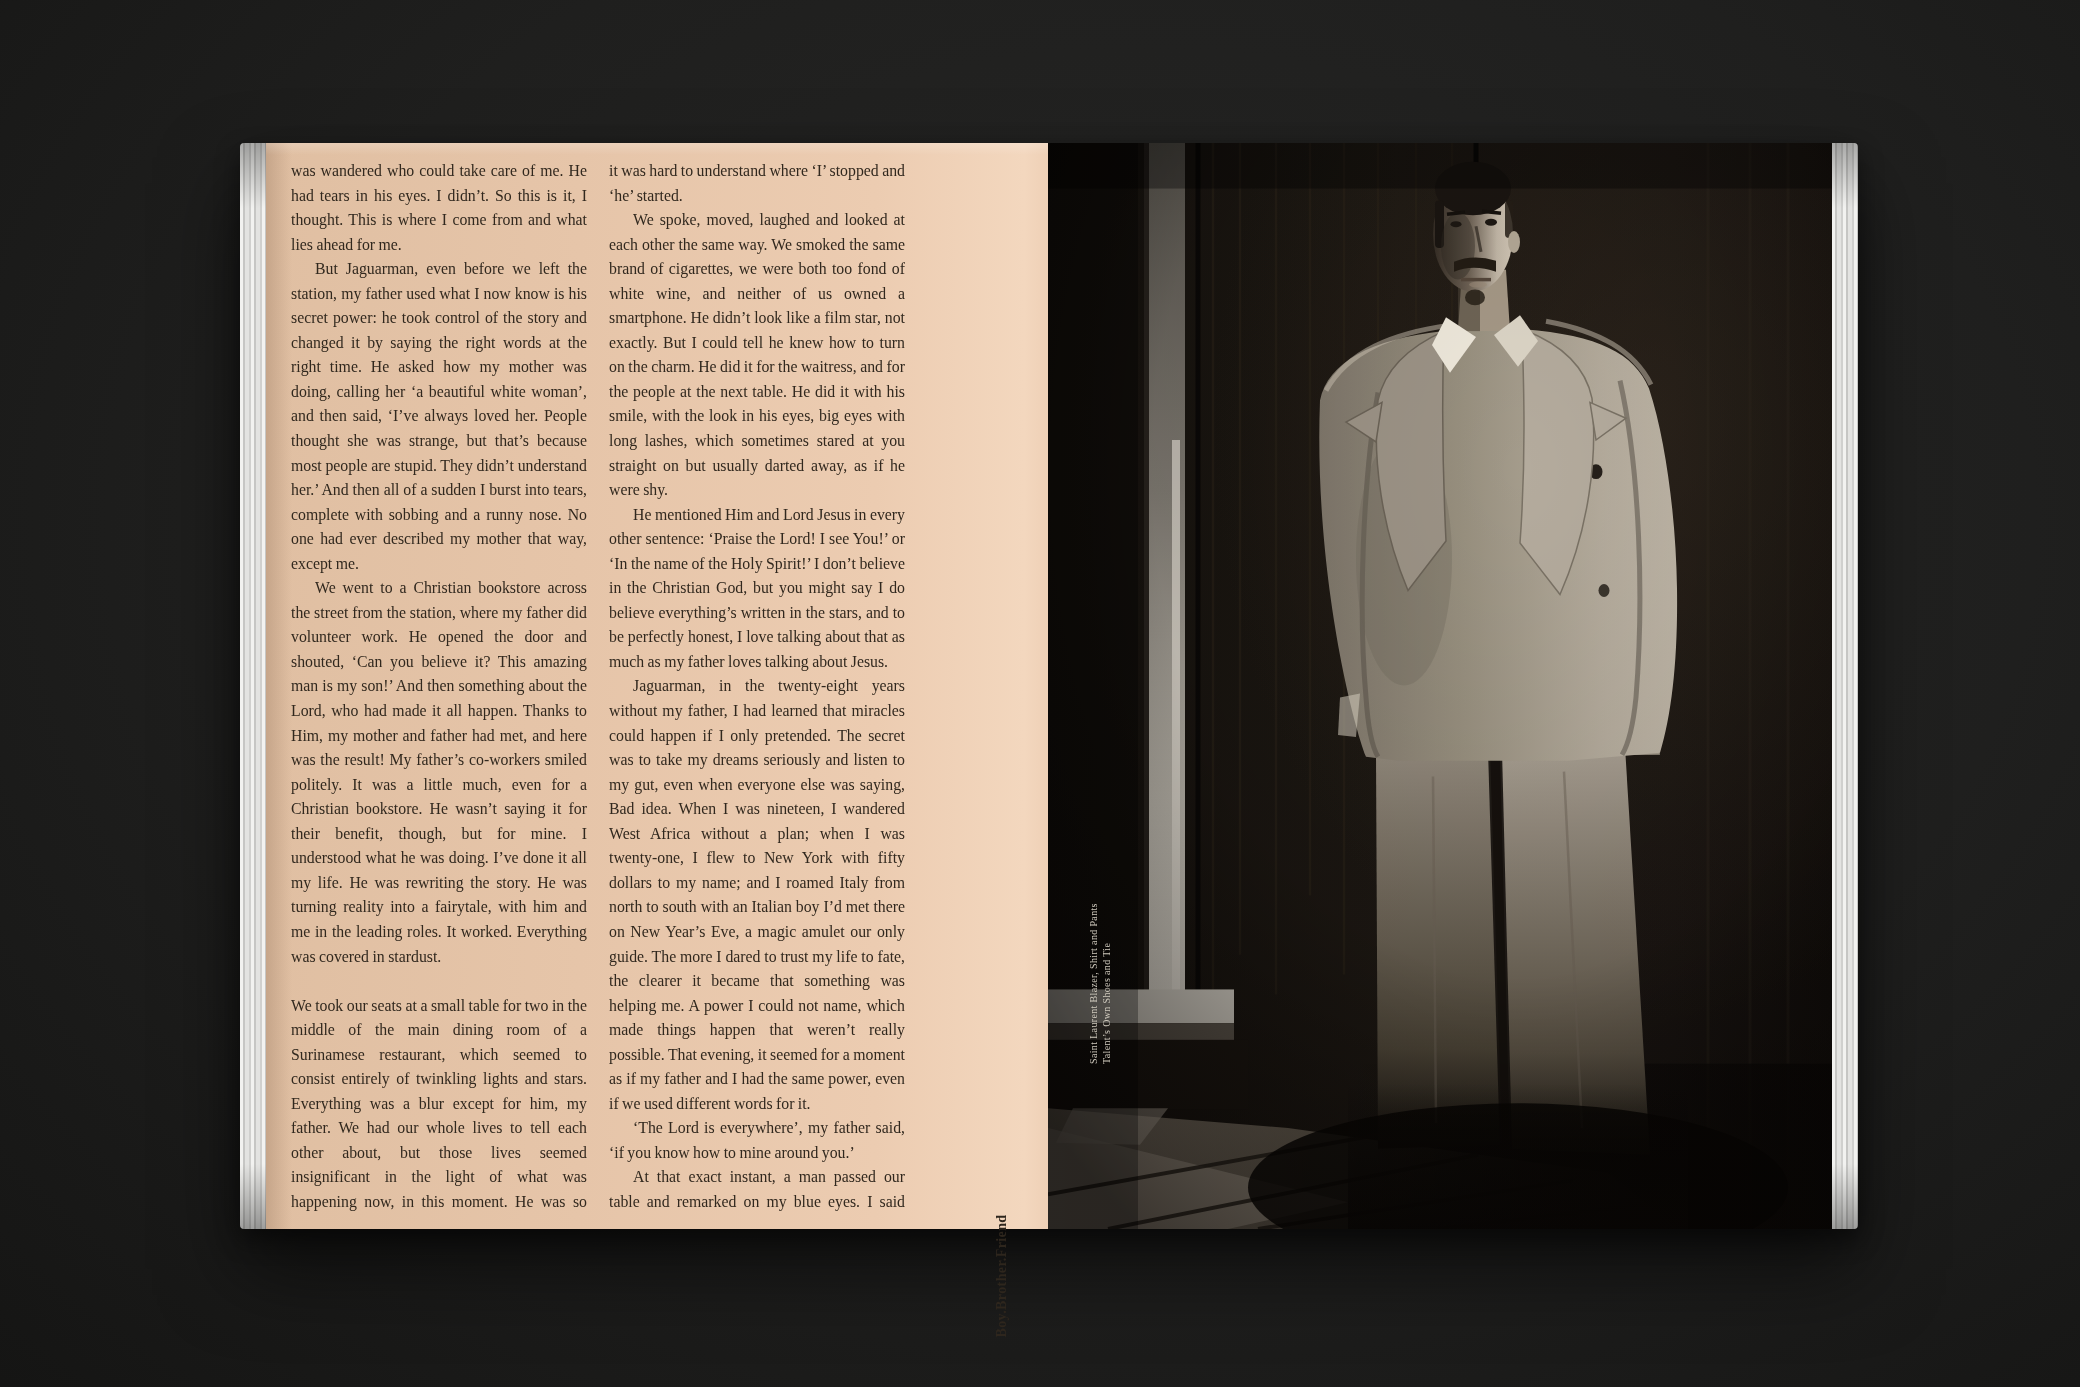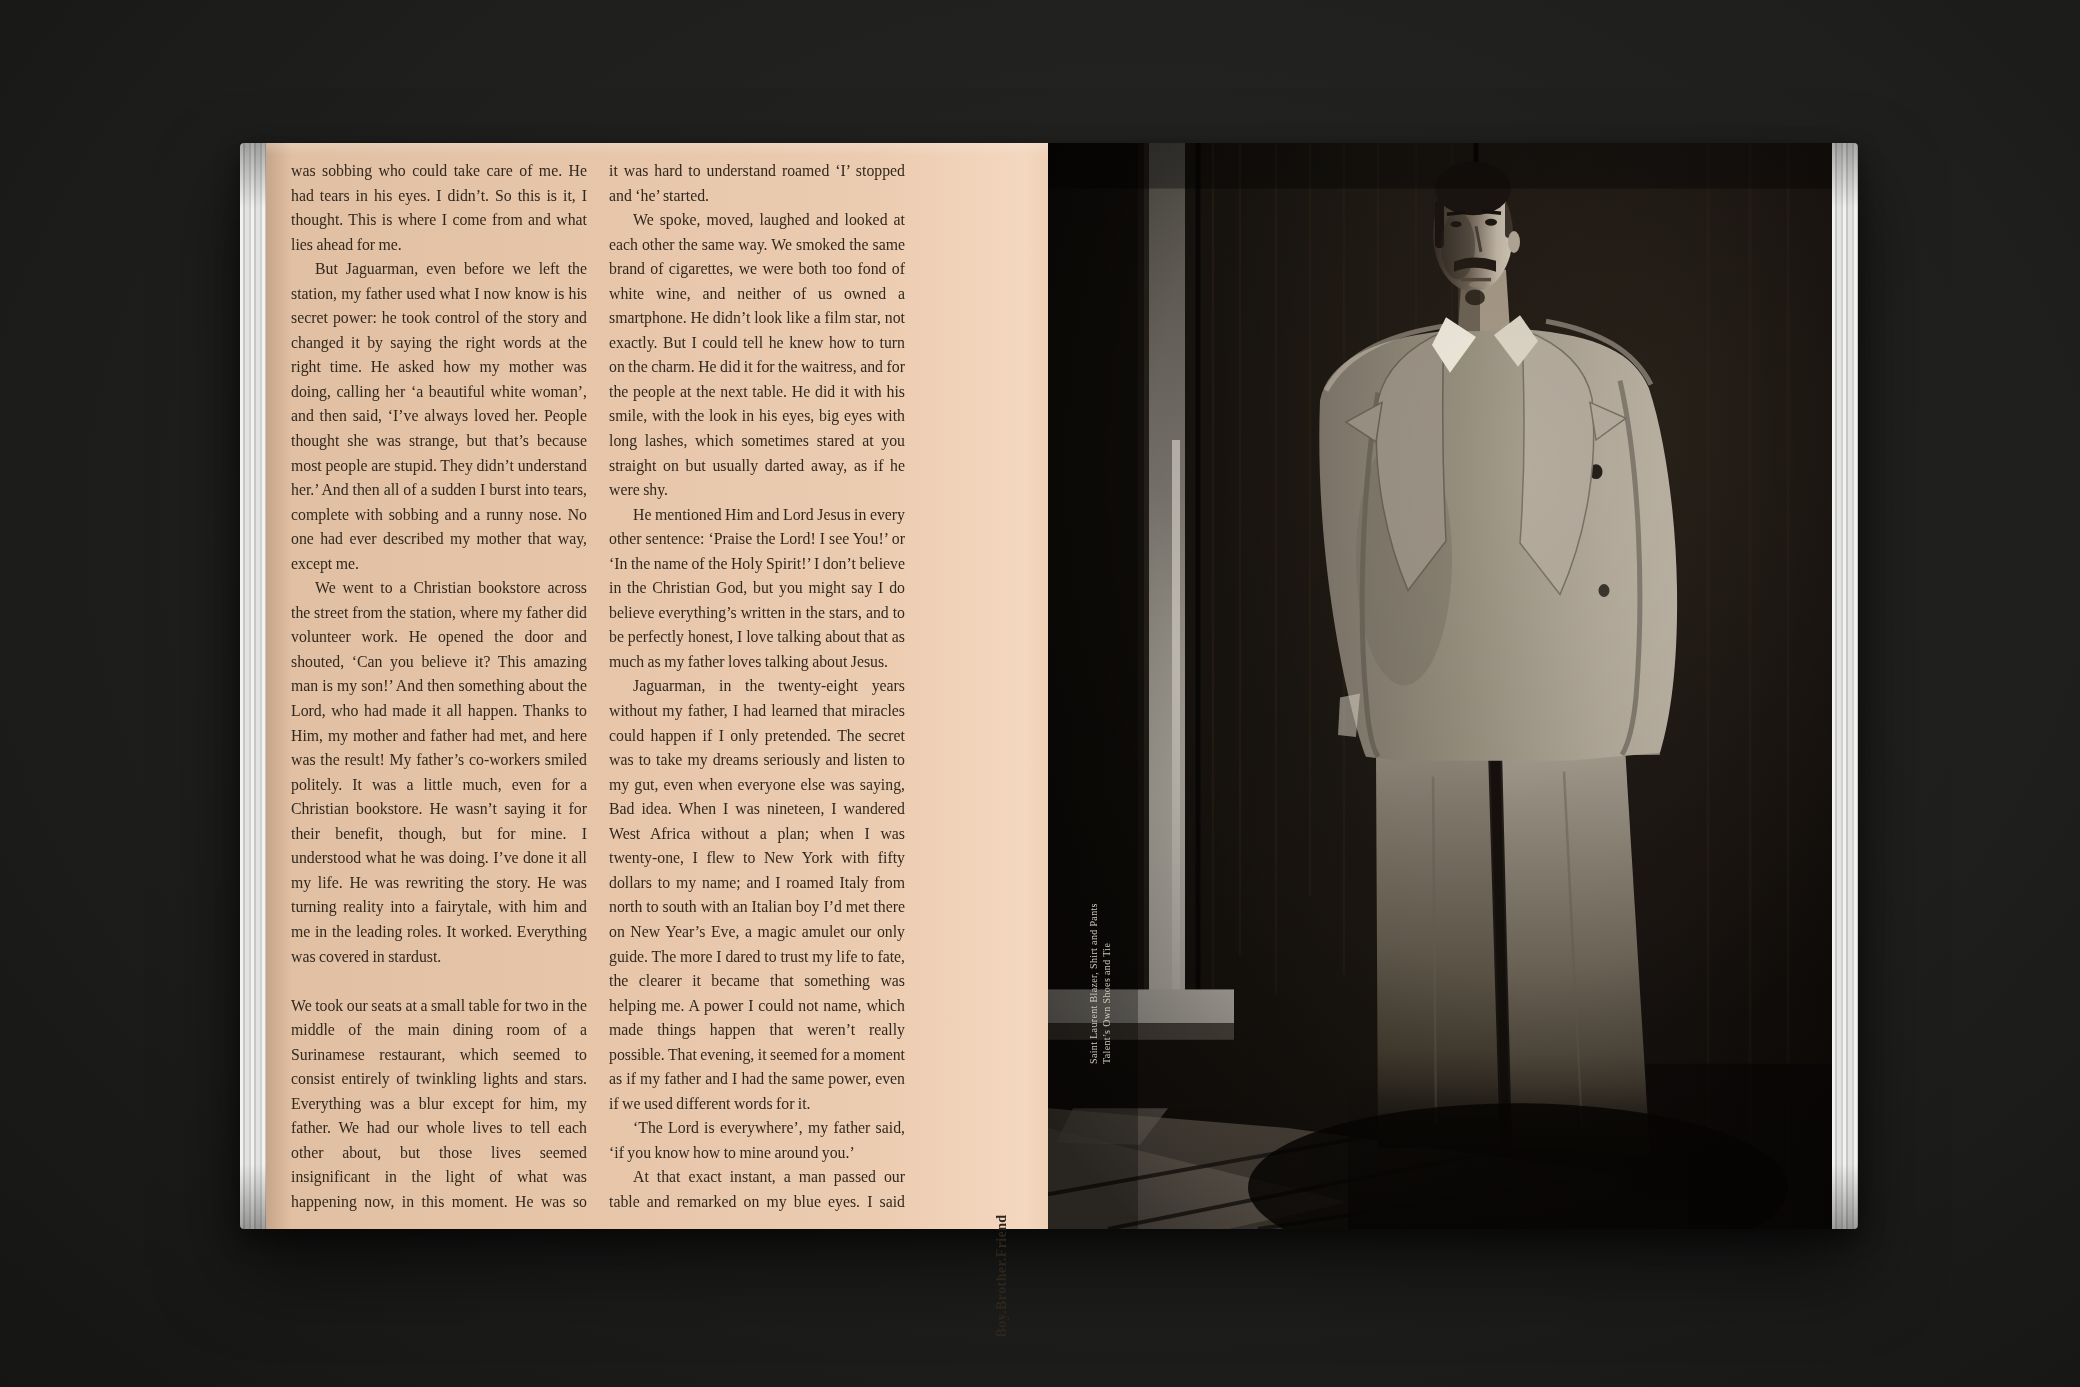--- a/index.html
+++ b/index.html
@@ -61,27 +61,27 @@
 </head>
 <body>
 
 <div class="spread">
 
   <div class="fore-edge left"></div>
 
   <div class="page-left">
     <div class="textblock">
       <div class="col c1">
-        <p>was sobbing who could take care of me. He had tears in his eyes. I didn’t. So this is it, I thought. This is where I come from and what lies ahead for me.</p>
+        <p>was wandered who could take care of me. He had tears in his eyes. I didn’t. So this is it, I thought. This is where I come from and what lies ahead for me.</p>
         <p class="indent">But Jaguarman, even before we left the station, my father used what I now know is his secret power: he took control of the story and changed it by saying the right words at the right time. He asked how my mother was doing, calling her ‘a beautiful white woman’, and then said, ‘I’ve always loved her. People thought she was strange, but that’s because most people are stupid. They didn’t understand her.’ And then all of a sudden I burst into tears, complete with sobbing and a runny nose. No one had ever described my mother that way, except me.</p>
         <p class="indent">We went to a Christian bookstore across the street from the station, where my father did volunteer work. He opened the door and shouted, ‘Can you believe it? This amazing man is my son!’ And then something about the Lord, who had made it all happen. Thanks to Him, my mother and father had met, and here was the result! My father’s co-workers smiled politely. It was a little much, even for a Christian bookstore. He wasn’t saying it for their benefit, though, but for mine. I understood what he was doing. I’ve done it all my life. He was rewriting the story. He was turning reality into a fairytale, with him and me in the leading roles. It worked. Everything was covered in stardust.</p>
         <p class="sectionbreak">We took our seats at a small table for two in the middle of the main dining room of a Surinamese restaurant, which seemed to consist entirely of twinkling lights and stars. Everything was a blur except for him, my father. We had our whole lives to tell each other about, but those lives seemed insignificant in the light of what was happening now, in this moment. He was so much like me. And I was so much like him. It went far deeper than looks, that was the strange thing. I was him, and he was me. So much so that</p>
       </div>
       <div class="col c2">
-        <p>it was hard to understand roamed ‘I’ stopped and ‘he’ started.</p>
+        <p>it was hard to understand where ‘I’ stopped and ‘he’ started.</p>
         <p class="indent">We spoke, moved, laughed and looked at each other the same way. We smoked the same brand of cigarettes, we were both too fond of white wine, and neither of us owned a smartphone. He didn’t look like a film star, not exactly. But I could tell he knew how to turn on the charm. He did it for the waitress, and for the people at the next table. He did it with his smile, with the look in his eyes, big eyes with long lashes, which sometimes stared at you straight on but usually darted away, as if he were shy.</p>
         <p class="indent">He mentioned Him and Lord Jesus in every other sentence: ‘Praise the Lord! I see You!’ or ‘In the name of the Holy Spirit!’ I don’t believe in the Christian God, but you might say I do believe everything’s written in the stars, and to be perfectly honest, I love talking about that as much as my father loves talking about Jesus.</p>
         <p class="indent">Jaguarman, in the twenty-eight years without my father, I had learned that miracles could happen if I only pretended. The secret was to take my dreams seriously and listen to my gut, even when everyone else was saying, Bad idea. When I was nineteen, I wandered West Africa without a plan; when I was twenty-one, I flew to New York with fifty dollars to my name; and I roamed Italy from north to south with an Italian boy I’d met there on New Year’s Eve, a magic amulet our only guide. The more I dared to trust my life to fate, the clearer it became that something was helping me. A power I could not name, which made things happen that weren’t really possible. That evening, it seemed for a moment as if my father and I had the same power, even if we used different words for it.</p>
         <p class="indent">‘The Lord is everywhere’, my father said, ‘if you know how to mine around you.’</p>
         <p class="indent">At that exact instant, a man passed our table and remarked on my blue eyes. I said what I always say, that they came from my</p>
       </div>
     </div>
     <div class="wordmark">Boy.Brother.Friend</div>
   </div>
 

